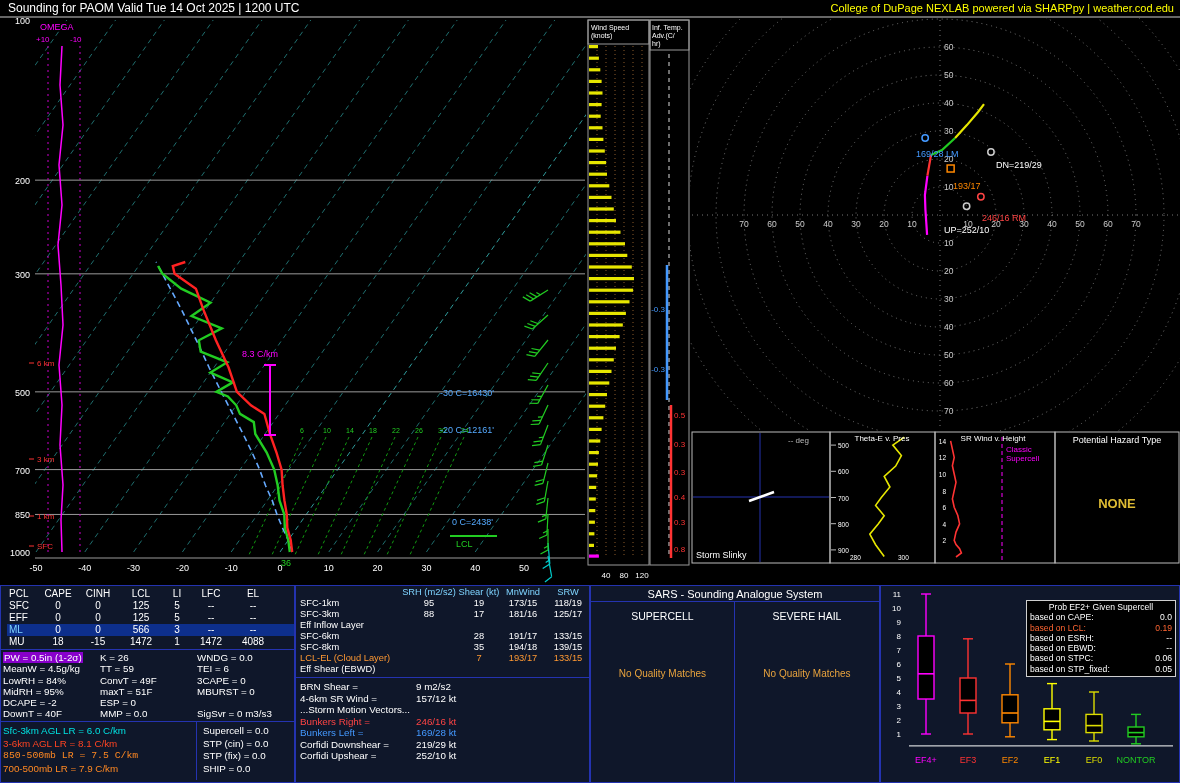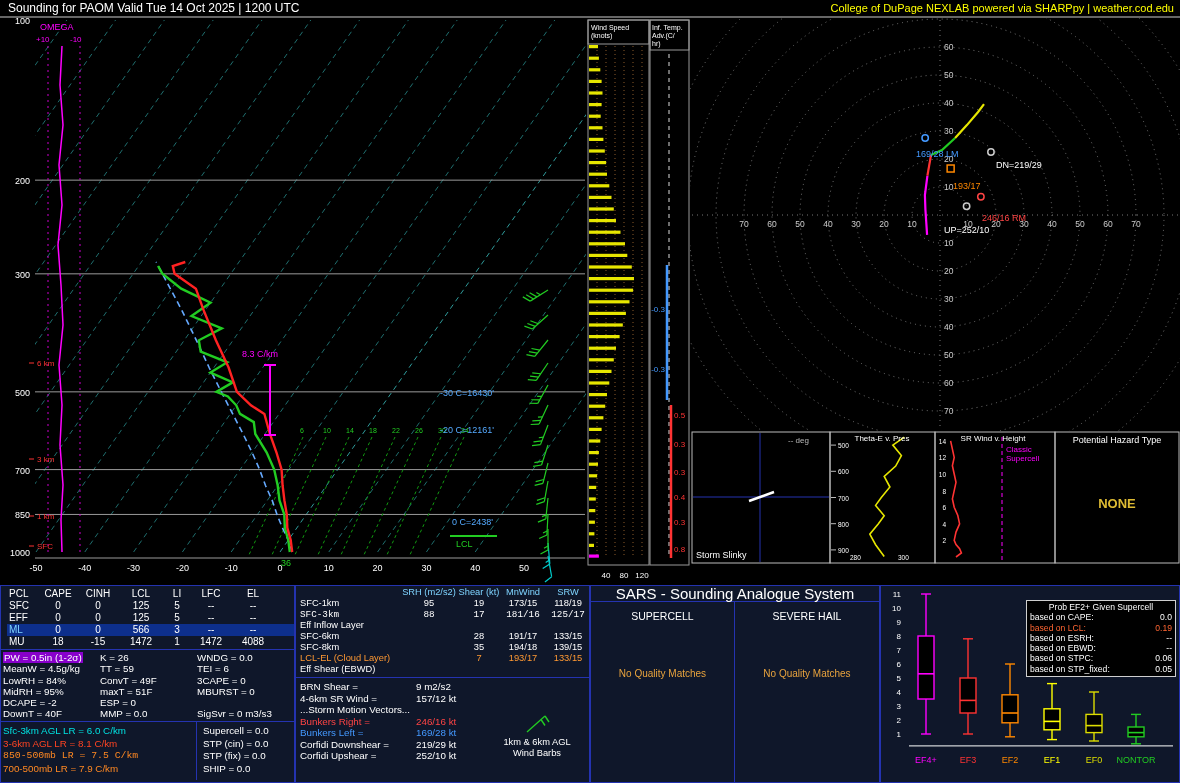--- a/index.html
+++ b/index.html
@@ -29,21 +29,21 @@
   #lr{width:196px;border-right:1px solid #2433b0;padding:3px 0 0 2px;line-height:12.5px;font-size:9.8px;white-space:nowrap}
   #scores{flex:1;padding:3px 0 0 6px;line-height:12.5px;font-size:9.8px;white-space:nowrap}
   #kin-table{padding:1px 0 0 2px;border-bottom:1px solid #2433b0;padding-bottom:2px}
   .kin-row{display:grid;grid-template-columns:102px 58px 42px 46px 44px;font-size:9.3px;height:11px;line-height:11px}
   .kin-row div{text-align:center;white-space:nowrap}
   .kin-row div:first-child{text-align:left;padding-left:2px}
   .kin-head div{color:#7fd4ff}
   #kin-lines{padding:3px 0 0 4px;font-size:9.8px;line-height:11.5px;position:relative;white-space:nowrap}
   .kl .lab{display:inline-block;width:116px}
   .barbnote{position:absolute;right:8px;top:34px;width:88px;text-align:center;font-size:9.3px;line-height:11px}
-  #sars-title{height:16px;line-height:16px;text-align:center;font-size:15px;border-bottom:1px solid #2433b0}
+  #sars-title{height:16px;line-height:16px;text-align:center;font-size:11px;border-bottom:1px solid #2433b0}
   #sars-cols{display:flex;height:180px}
   .sars-col{width:50%;text-align:center}
   .sars-col:first-child{border-right:1px solid #2433b0}
   .sars-h{margin-top:8px;font-size:10.5px}
   .sars-s{margin-top:46px;font-size:10px;color:#e8a33d}
   #stp-title{height:13px;line-height:14px;text-align:center;font-size:10.5px}
   #stp-legend{position:absolute;top:14px;right:3px;width:150px;border:1px solid #cfcfcf;background:#000;font-size:8.6px;line-height:10.3px;padding:1px 3px 2px;z-index:2}
   #stp-legend .lt{text-align:center}
   .leg-row{display:flex;justify-content:space-between}
 </style>
@@ -517,21 +517,21 @@
           <div>MnWind</div>
           <div>SRW</div>
         </div>
         <div class="kin-row" style="color: rgb(255, 255, 255);">
           <div>SFC-1km</div>
           <div>95</div>
           <div>19</div>
           <div>173/15</div>
           <div>118/19</div>
         </div>
-        <div class="kin-row" style="color: rgb(255, 255, 255); font-family: Liberation Mono, monospace;">
+        <div class="kin-row" style="color: rgb(255, 255, 255);">
           <div>SFC-3km</div>
           <div>88</div>
           <div>17</div>
           <div>181/16</div>
           <div>125/17</div>
         </div>
         <div class="kin-row" style="color: rgb(255, 255, 255);">
           <div>Eff Inflow Layer</div>
           <div></div>
           <div></div>
@@ -568,25 +568,20 @@
         </div>
       </div>
     <div id="kin-lines">
         <div class="kl"><span class="lab">BRN Shear =</span><span>9 m2/s2</span></div>
         <div class="kl"><span class="lab">4-6km SR Wind =</span><span>157/12 kt</span></div>
         <div>...Storm Motion Vectors...</div>
         <div class="kl"><span class="lab" style="color: rgb(255, 68, 68);">Bunkers Right =</span><span style="color: rgb(255, 68, 68);">246/16 kt</span></div>
         <div class="kl"><span class="lab" style="color: rgb(68, 153, 255);">Bunkers Left =</span><span style="color: rgb(68, 153, 255);">169/28 kt</span></div>
         <div class="kl"><span class="lab" style="color: rgb(255, 255, 255);">Corfidi Downshear =</span><span style="color: rgb(255, 255, 255);">219/29 kt</span></div>
         <div class="kl"><span class="lab" style="color: rgb(255, 255, 255);">Corfidi Upshear =</span><span style="color: rgb(255, 255, 255);">252/10 kt</span></div>
-        <div class="barbnote"><svg width="26" height="22">
-            <line x1="3" y1="20" x2="21" y2="4" stroke="#22cc22" stroke-width="1.4"></line>
-            <line x1="21" y1="4" x2="25" y2="10" stroke="#22cc22" stroke-width="1.4"></line>
-            <line x1="17" y1="7.5" x2="21" y2="13.5" stroke="#22cc22" stroke-width="1.4"></line>
-          </svg><div>1km &amp; 6km AGL</div><div>Wind Barbs</div></div>
       </div>
   </div>
 
   <div id="sars" class="panel">
     <div id="sars-title">SARS - Sounding Analogue System</div>
     <div id="sars-cols">
       <div class="sars-col">
         <div class="sars-h">SUPERCELL</div>
         <div class="sars-s">No Quality Matches</div>
       </div>

